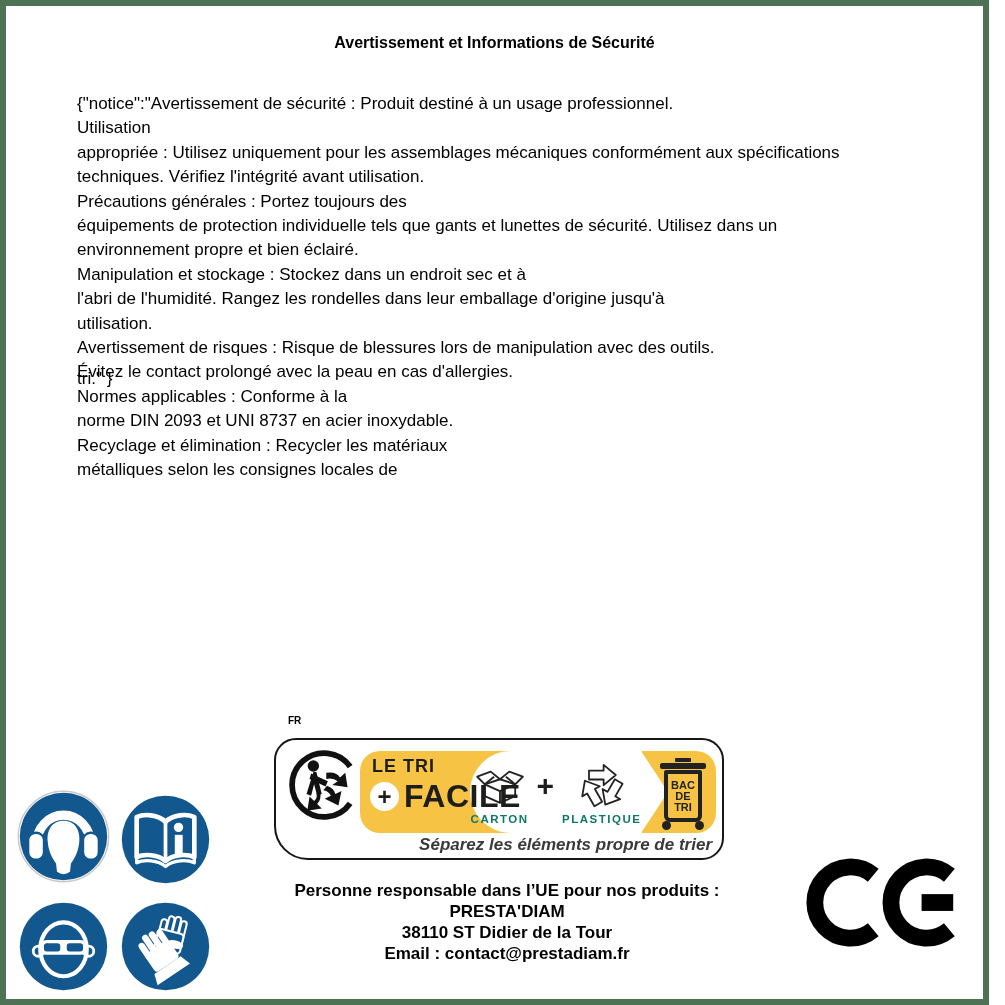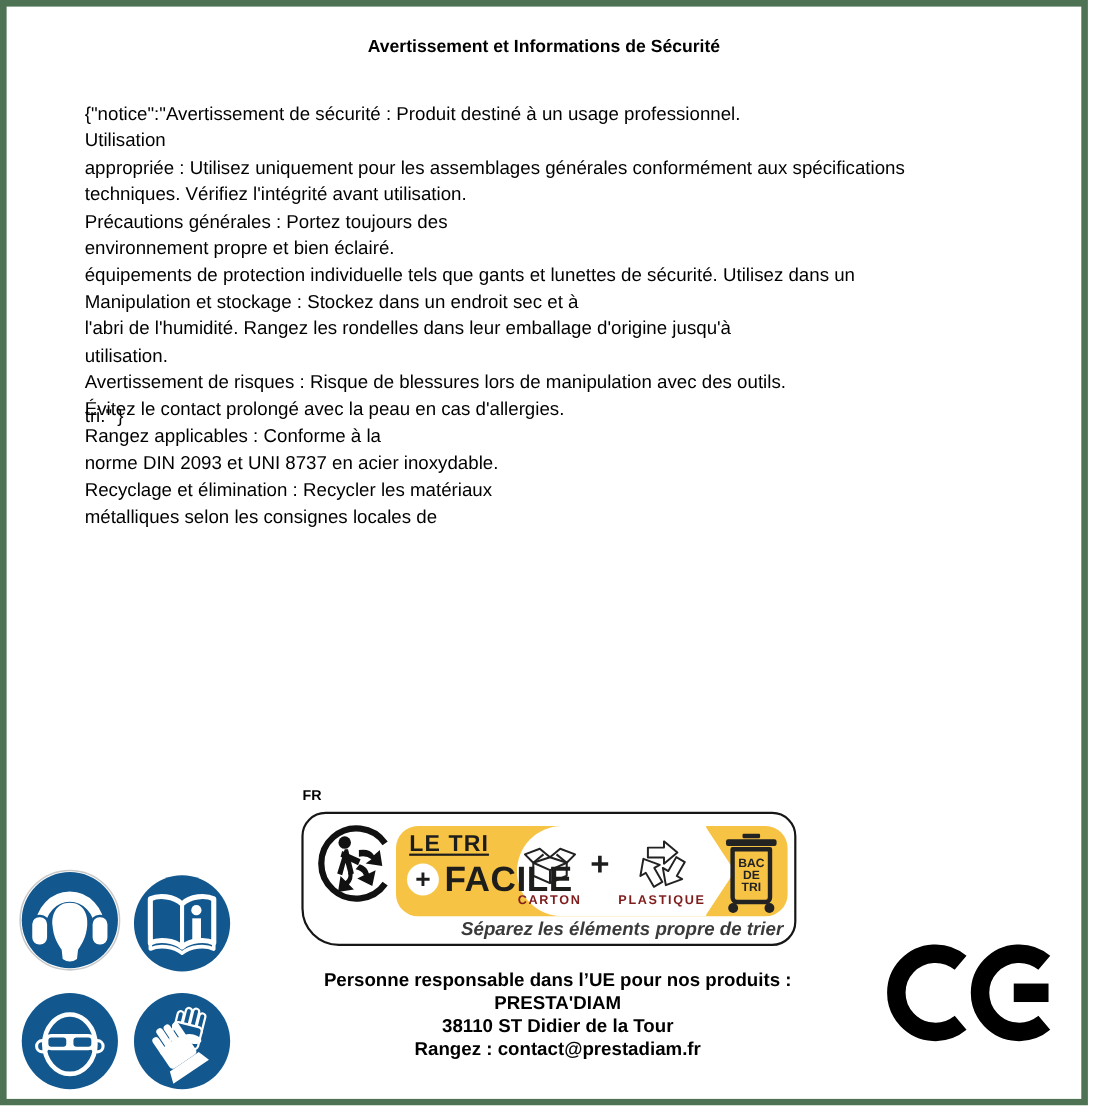--- a/index.html
+++ b/index.html
@@ -24,50 +24,50 @@
     font-size:17px;line-height:24.4px;
   }
   .body-line{white-space:pre;}
   .overlap-tail{
     position:absolute;left:71px;top:363px;
     font-size:17px;white-space:pre;
   }
   
   .picto{position:absolute;width:93px;height:93px;}
   
-  .fr-label{position:absolute;left:269px;top:709px;font-size:13px;font-weight:bold;}
+  .fr-label{position:absolute;left:282px;top:709px;font-size:10px;font-weight:bold;}
   .triman-box{
     position:absolute;left:268px;top:732px;width:450px;height:122px;
     background:#fff;border:2px solid #161616;
     border-radius:22px 22px 22px 34px;box-sizing:border-box;
   }
   .triman-logo{position:absolute;left:10px;top:7px;width:76px;height:76px;}
   .tri-band{
     position:absolute;left:84px;top:11px;width:356px;height:82px;
     background:#f6c344;border-radius:20px;overflow:hidden;
   }
   .tri-head{position:absolute;left:10px;top:5px;z-index:3;color:#1d1d1b;}
-  .tri-head-line1{font-size:21px;font-weight:bold;letter-spacing:1px;margin-left:2px;text-decoration:underline;}
+  .tri-head-line1{font-size:18px;font-weight:bold;letter-spacing:1px;margin-left:2px;}
   .tri-head-line2{display:flex;align-items:center;gap:5px;margin-top:1px;}
   .plus-circle{
     width:29px;height:29px;border-radius:50%;background:#fff;
     display:flex;align-items:center;justify-content:center;
     font-size:24px;font-weight:bold;color:#1d1d1b;line-height:1;
   }
   .tri-facile{font-size:32px;font-weight:bold;letter-spacing:0.5px;}
   .tri-white{
     position:absolute;left:110px;top:0;width:172px;height:82px;
     background:#fff;border-radius:42px 0 0 42px;z-index:1;
     display:flex;align-items:center;justify-content:center;gap:8px;
   }
   .tri-tip{
     position:absolute;left:281px;top:0;width:27px;height:82px;background:#fff;z-index:1;
     clip-path:polygon(0 0,100% 50%,0 100%);
   }
-  .mat{display:flex;flex-direction:column;align-items:center;color:#7f1d1d;}
+  .mat{display:flex;flex-direction:column;align-items:center;color:#0f766e;}
   .mat-label{font-size:11.5px;font-weight:bold;letter-spacing:1.5px;margin-top:1px;}
   .mat-plus{font-size:30px;font-weight:bold;color:#1d1d1b;margin-top:-12px;}
   .bin{position:absolute;left:299px;top:7px;width:48px;z-index:2;
        display:flex;flex-direction:column;align-items:center;color:#222;}
   .bin-handle{width:16px;height:4px;background:#222;border-radius:1px;}
   .bin-lid{width:46px;height:6px;background:#222;border-radius:2px;margin-top:1px;}
   .bin-body{
     width:30px;height:44px;border:4px solid #222;border-radius:2px 2px 6px 6px;margin-top:1px;
     display:flex;flex-direction:column;align-items:center;justify-content:center;
     font-size:11px;font-weight:bold;line-height:11px;
@@ -89,31 +89,31 @@
 </head>
 <body>
 
 <div id="page">
 
   <div class="title">Avertissement et Informations de Sécurité</div>
 
   <div class="body-text">
     <div class="body-line">{"notice":"Avertissement de sécurité : Produit destiné à un usage professionnel.</div>
     <div class="body-line">Utilisation</div>
-    <div class="body-line">appropriée : Utilisez uniquement pour les assemblages générales conformément aux spécifications</div>
+    <div class="body-line">appropriée : Utilisez uniquement pour les assemblages mécaniques conformément aux spécifications</div>
     <div class="body-line">techniques. Vérifiez l'intégrité avant utilisation.</div>
     <div class="body-line">Précautions générales : Portez toujours des</div>
+    <div class="body-line">équipements de protection individuelle tels que gants et lunettes de sécurité. Utilisez dans un</div>
     <div class="body-line">environnement propre et bien éclairé.</div>
-    <div class="body-line">équipements de protection individuelle tels que gants et lunettes de sécurité. Utilisez dans un</div>
     <div class="body-line">Manipulation et stockage : Stockez dans un endroit sec et à</div>
     <div class="body-line">l'abri de l'humidité. Rangez les rondelles dans leur emballage d'origine jusqu'à</div>
     <div class="body-line">utilisation.</div>
     <div class="body-line">Avertissement de risques : Risque de blessures lors de manipulation avec des outils.</div>
     <div class="body-line">Évitez le contact prolongé avec la peau en cas d'allergies.</div>
-    <div class="body-line">Rangez applicables : Conforme à la</div>
+    <div class="body-line">Normes applicables : Conforme à la</div>
     <div class="body-line">norme DIN 2093 et UNI 8737 en acier inoxydable.</div>
     <div class="body-line">Recyclage et élimination : Recycler les matériaux</div>
     <div class="body-line">métalliques selon les consignes locales de</div>
   </div>
   <div class="overlap-tail">tri." }</div>
 
   <svg class="picto" style="left:11px;top:784px;" viewBox="0 0 100 100">
     <circle cx="50" cy="50" r="48.6" fill="none" stroke="#c9c9c9" stroke-width="1.5"></circle>
     <circle cx="50" cy="50" r="47" fill="#12588f"></circle>
     <path d="M21,58 A29,31 0 1 1 79,58" fill="none" stroke="#fff" stroke-width="10"></path>
@@ -228,21 +228,21 @@
       </div>
     </div>
 
     <div class="tri-tagline">Séparez les éléments propre de trier</div>
   </div>
 
   <div class="resp">
     <div>Personne responsable dans l’UE pour nos produits :</div>
     <div>PRESTA'DIAM</div>
     <div>38110 ST Didier de la Tour</div>
-    <div>Rangez : contact@prestadiam.fr</div>
+    <div>Email : contact@prestadiam.fr</div>
   </div>
 
   <svg class="ce" viewBox="0 0 170 105">
     <path d="M71.1,77.6 A36,36 0 1 1 71.1,22.4" fill="none" stroke="#000" stroke-width="17"></path>
     <path d="M148.1,77.6 A36,36 0 1 1 148.1,22.4" fill="none" stroke="#000" stroke-width="17"></path>
     <rect x="120" y="41.5" width="32" height="17" fill="#000"></rect>
   </svg>
 
 </div>
 

